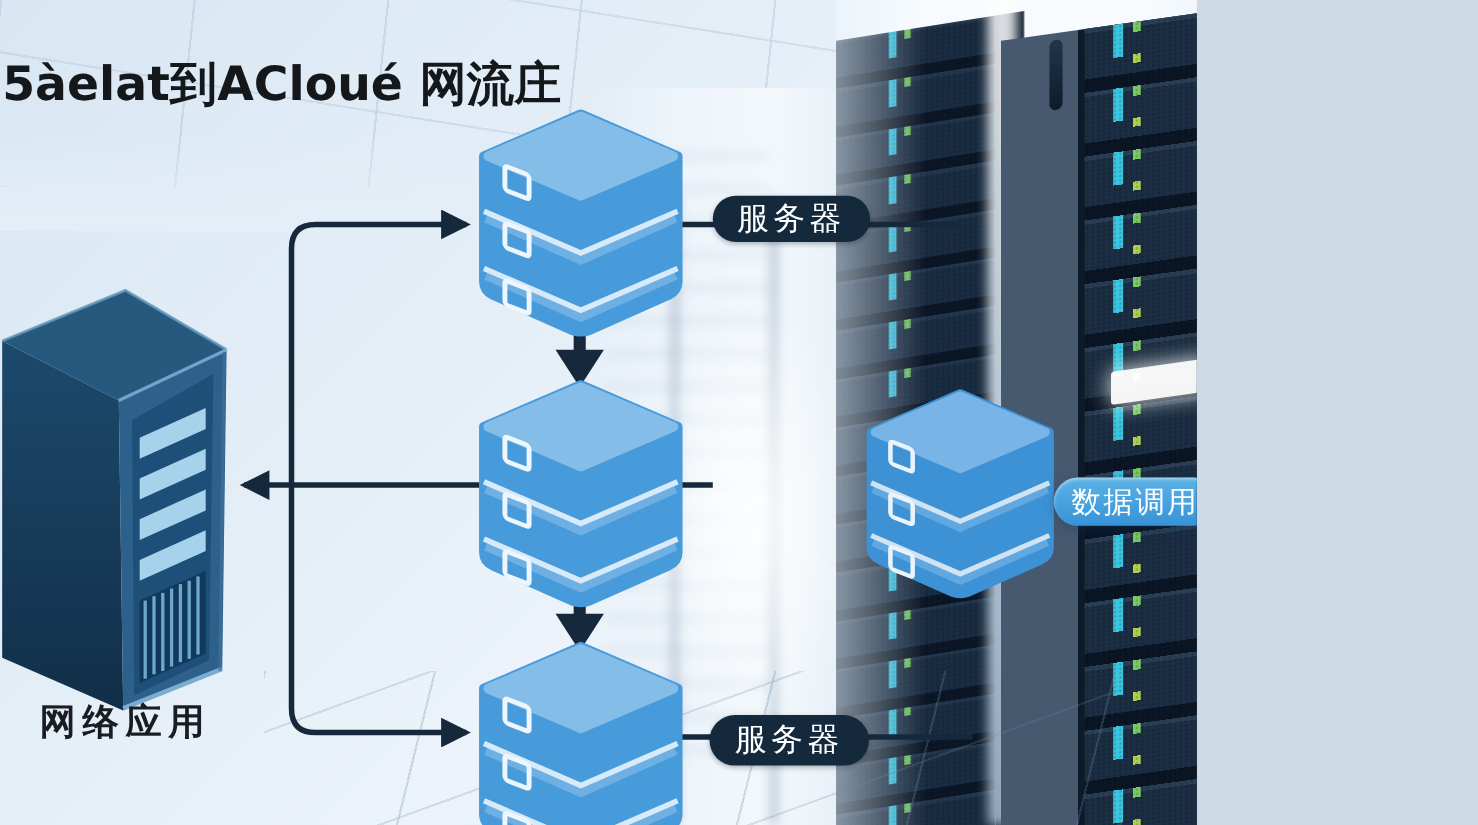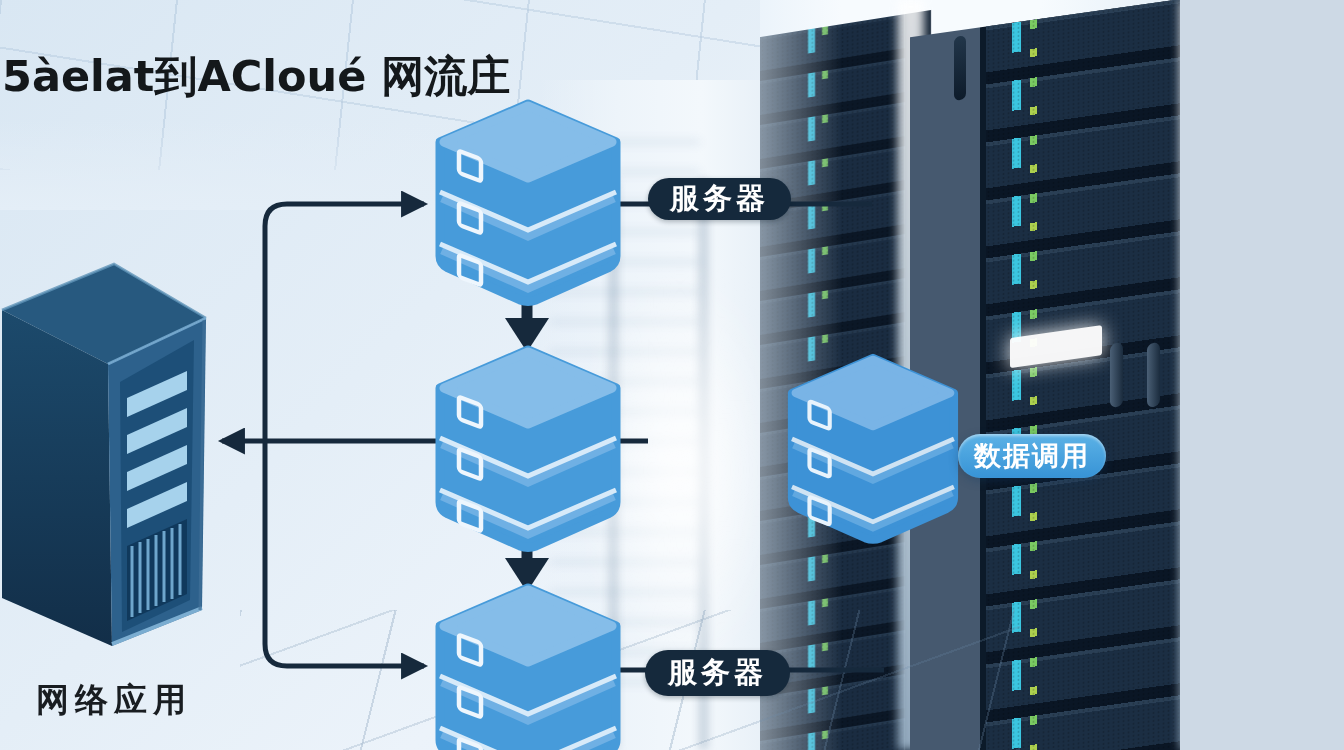--- a/index.html
+++ b/index.html
@@ -1,16 +1,16 @@
 <!DOCTYPE html>
 <html><head>
 <meta charset="utf-8">
 <style>
   html,body{margin:0;padding:0;background:#cdd9e5;font-family:"DejaVu Sans","Liberation Sans",sans-serif;}
-  .scene{position:relative;width:1180px;height:750px;overflow:hidden;
+  .scene{position:relative;width:1088px;height:750px;overflow:hidden;
          background:linear-gradient(135deg,#d9e7f3 0%,#e4eef7 38%,#ecf3fa 60%,#dfeaf4 100%);}
 
   
   .ceiling{position:absolute;left:0;top:0;width:100%;height:170px;opacity:.5;z-index:1;
     background:
       repeating-linear-gradient(96deg, rgba(140,170,200,.55) 0 2px, transparent 2px 175px),
       repeating-linear-gradient(9deg,  rgba(140,170,200,.45) 0 2px, transparent 2px 120px);}
   .ceiling-fade{position:absolute;left:0;top:120px;width:100%;height:90px;z-index:1;
     background:linear-gradient(180deg,rgba(228,238,247,0),#e4eef7);}
 
@@ -93,23 +93,23 @@
 
   
   svg.diagram{position:absolute;left:0;top:0;z-index:10;}
   .stack-main{--body:#479bda;--top:#85bde9;--sliver:#6fb0e4;--gap:#d7eaf9;--sq:#eef6fd;}
   .stack-right{--body:#3d92d6;--top:#79b4e6;--sliver:#61a8e0;--gap:#cfe3f3;--sq:#e8f3fc;}
 
   
   .title{position:absolute;left:2px;top:48px;font-size:43px;font-weight:bold;color:#14181b;z-index:30;
          letter-spacing:0;}
   .web-app{position:absolute;left:36px;top:634px;font-size:33px;font-weight:bold;color:#191d21;
-           letter-spacing:6px;z-index:30;margin-top:44px;}
+           letter-spacing:6px;z-index:30;}
   .pill{position:absolute;display:flex;align-items:center;justify-content:center;color:#ffffff;
-        font-weight:bold;border-radius:999px;z-index:30;font-size:29px;letter-spacing:4px;}
+        font-weight:normal;border-radius:999px;z-index:30;font-size:29px;letter-spacing:4px;}
   .pill.dark{background:#15293c;box-shadow:0 2px 5px rgba(10,25,40,.3);}
   .pill.light{background:linear-gradient(180deg,#5cb2e6,#3793d6);
         box-shadow:0 3px 10px rgba(20,60,100,.35), inset 0 2px 3px rgba(255,255,255,.45);margin-top:13px;}
   .pill-server-top{left:648px;top:178px;width:143px;height:42px;}
   .pill-db-server{left:262px;top:419px;width:145px;height:45px;}
   .pill-flow{left:645px;top:419px;width:125px;height:45px;letter-spacing:12px;text-indent:12px;}
   .pill-data-call{left:958px;top:421px;width:148px;height:44px;font-size:27px;letter-spacing:2px;}
   .pill-server-bottom{left:645px;top:650px;width:145px;height:46px;}
 </style>
 </head>

